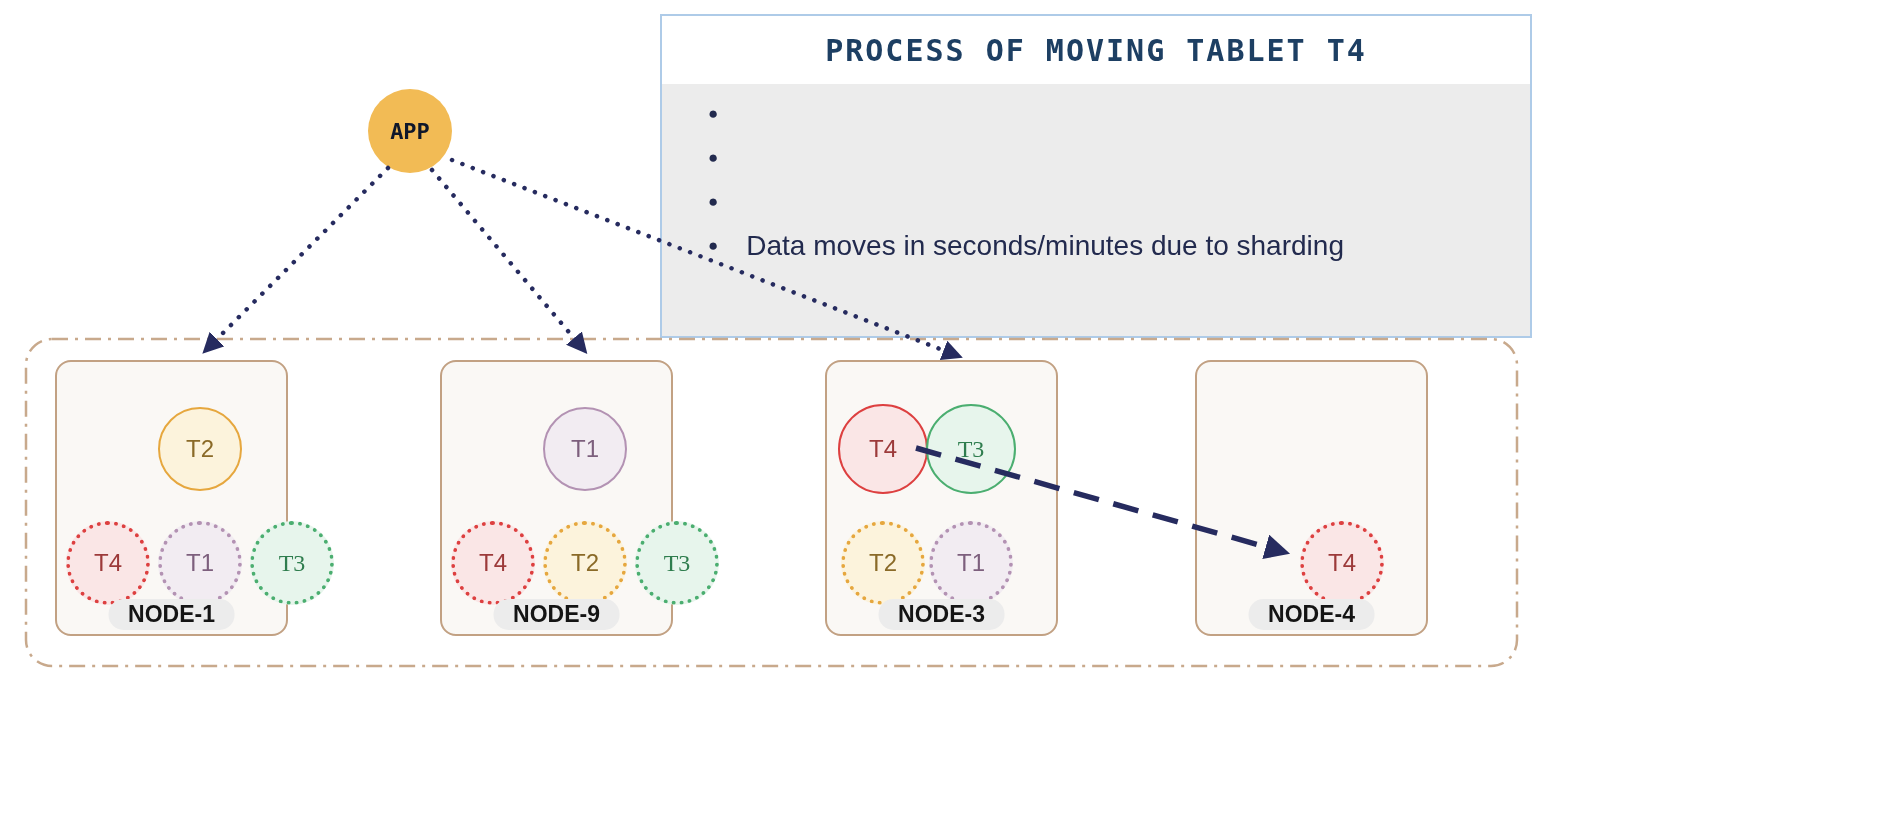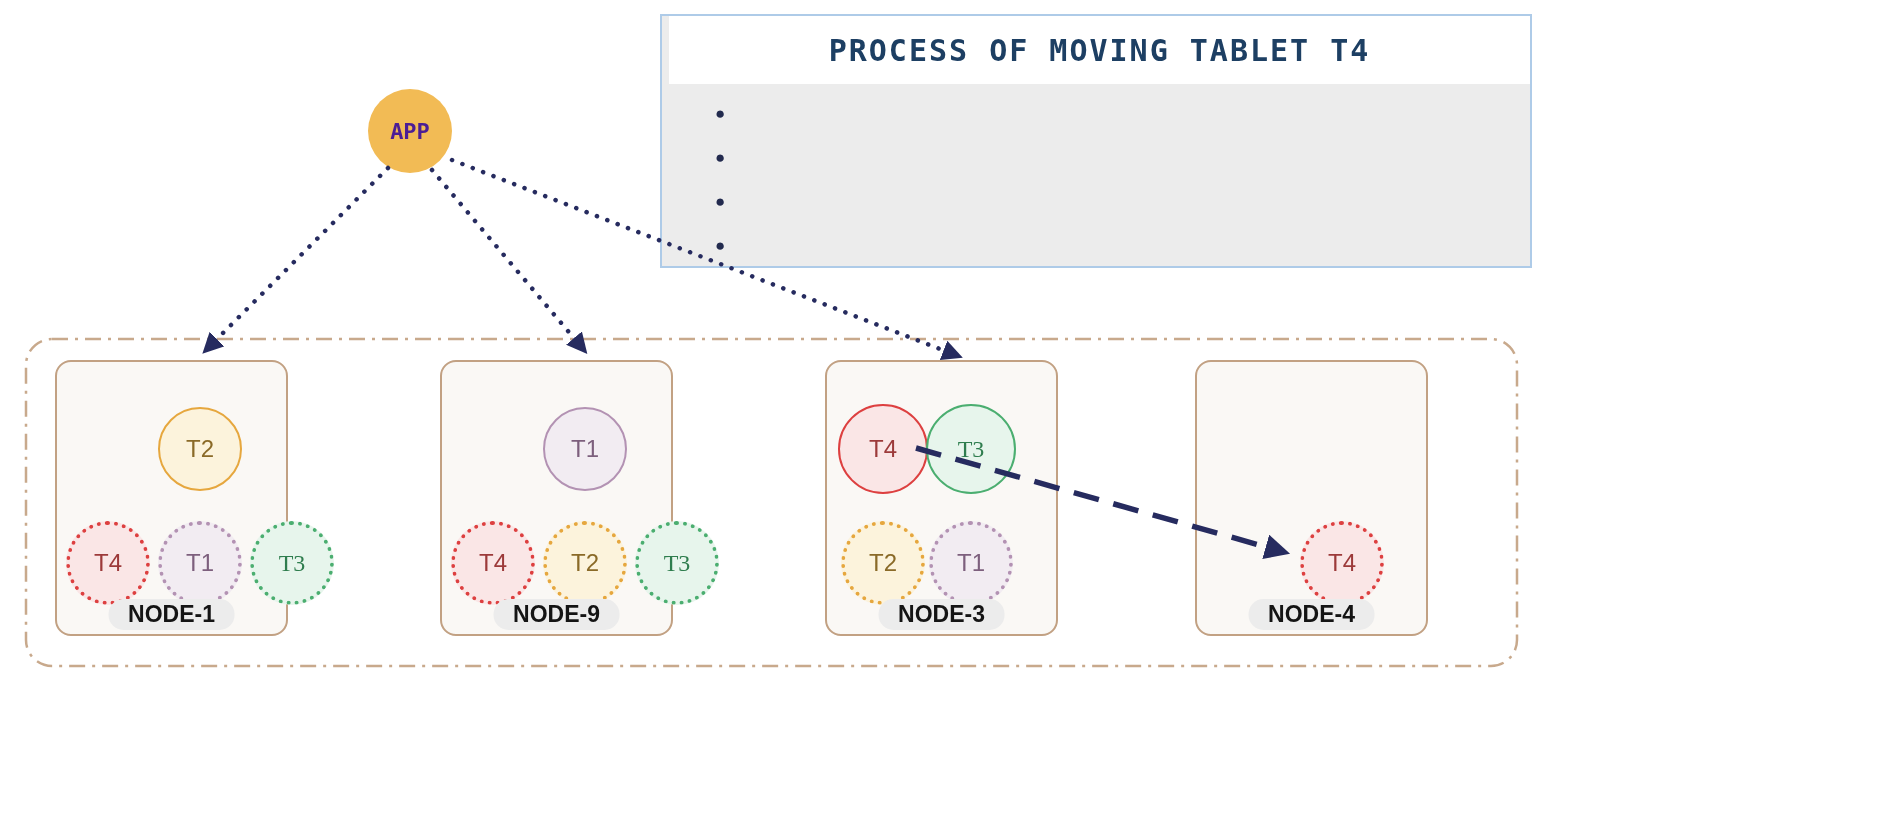--- a/index.html
+++ b/index.html
@@ -7,28 +7,28 @@
     position:relative; width:1884px; height:834px; background:#ffffff;
     overflow:hidden; font-family:"Liberation Sans", sans-serif;
   }
 
   
   .app-circle {
     position:absolute; left:368px; top:89px; width:84px; height:84px;
     border-radius:50%; background:var(--app-fill,#f2bb55);
     display:flex; align-items:center; justify-content:center;
     font-family:"DejaVu Sans Mono", monospace; font-weight:700; font-size:22px;
-    color:#4c1d95; z-index:15;
+    color:#0f172a; z-index:15;
   }
 
   
   .info-box {
-    position:absolute; left:660px; top:14px; width:872px; height:254px;
+    position:absolute; left:660px; top:14px; width:872px; height:324px;
     border:2px solid var(--box-border,#aecbe8); background:var(--box-body-bg,#ececec);
-    box-sizing:border-box; z-index:10;padding-left:7px;
+    box-sizing:border-box; z-index:10;
   }
   .info-title {
     height:68px; background:#ffffff; display:flex; align-items:center; justify-content:center;
     font-family:"DejaVu Sans Mono", monospace; font-weight:700; font-size:30px;
     letter-spacing:2px; color:var(--title-text,#1d3f63);
   }
   .info-bullets { padding:8px 16px 0 46px; }
   .bullet-row {
     display:flex; align-items:center; height:44px;
     font-size:28px; color:var(--bullet-text,#222a4e);
@@ -83,20 +83,21 @@
       </div>
       <div class="bullet-row">
         <span class="bullet-dot">●</span>
       </div>
       <div class="bullet-row">
         <span class="bullet-dot">●</span>
       </div>
       <div class="bullet-row">
 
         <span class="bullet-dot">●</span>
+        <span>Data moves in seconds/minutes due to sharding</span>
       </div>
     </div>
   </div>
 
   <div class="node" style="left:55px">
     <div class="tablet solid c-orange" style="left:101px;top:45px">T2</div>
     <div class="tablet dotted c-red" style="left:9px;top:159px">T4</div>
     <div class="tablet dotted c-purple" style="left:101px;top:159px">T1</div>
     <div class="tablet dotted c-green" style="left:193px;top:159px">T3</div>
     <div class="node-label">NODE-1</div>

